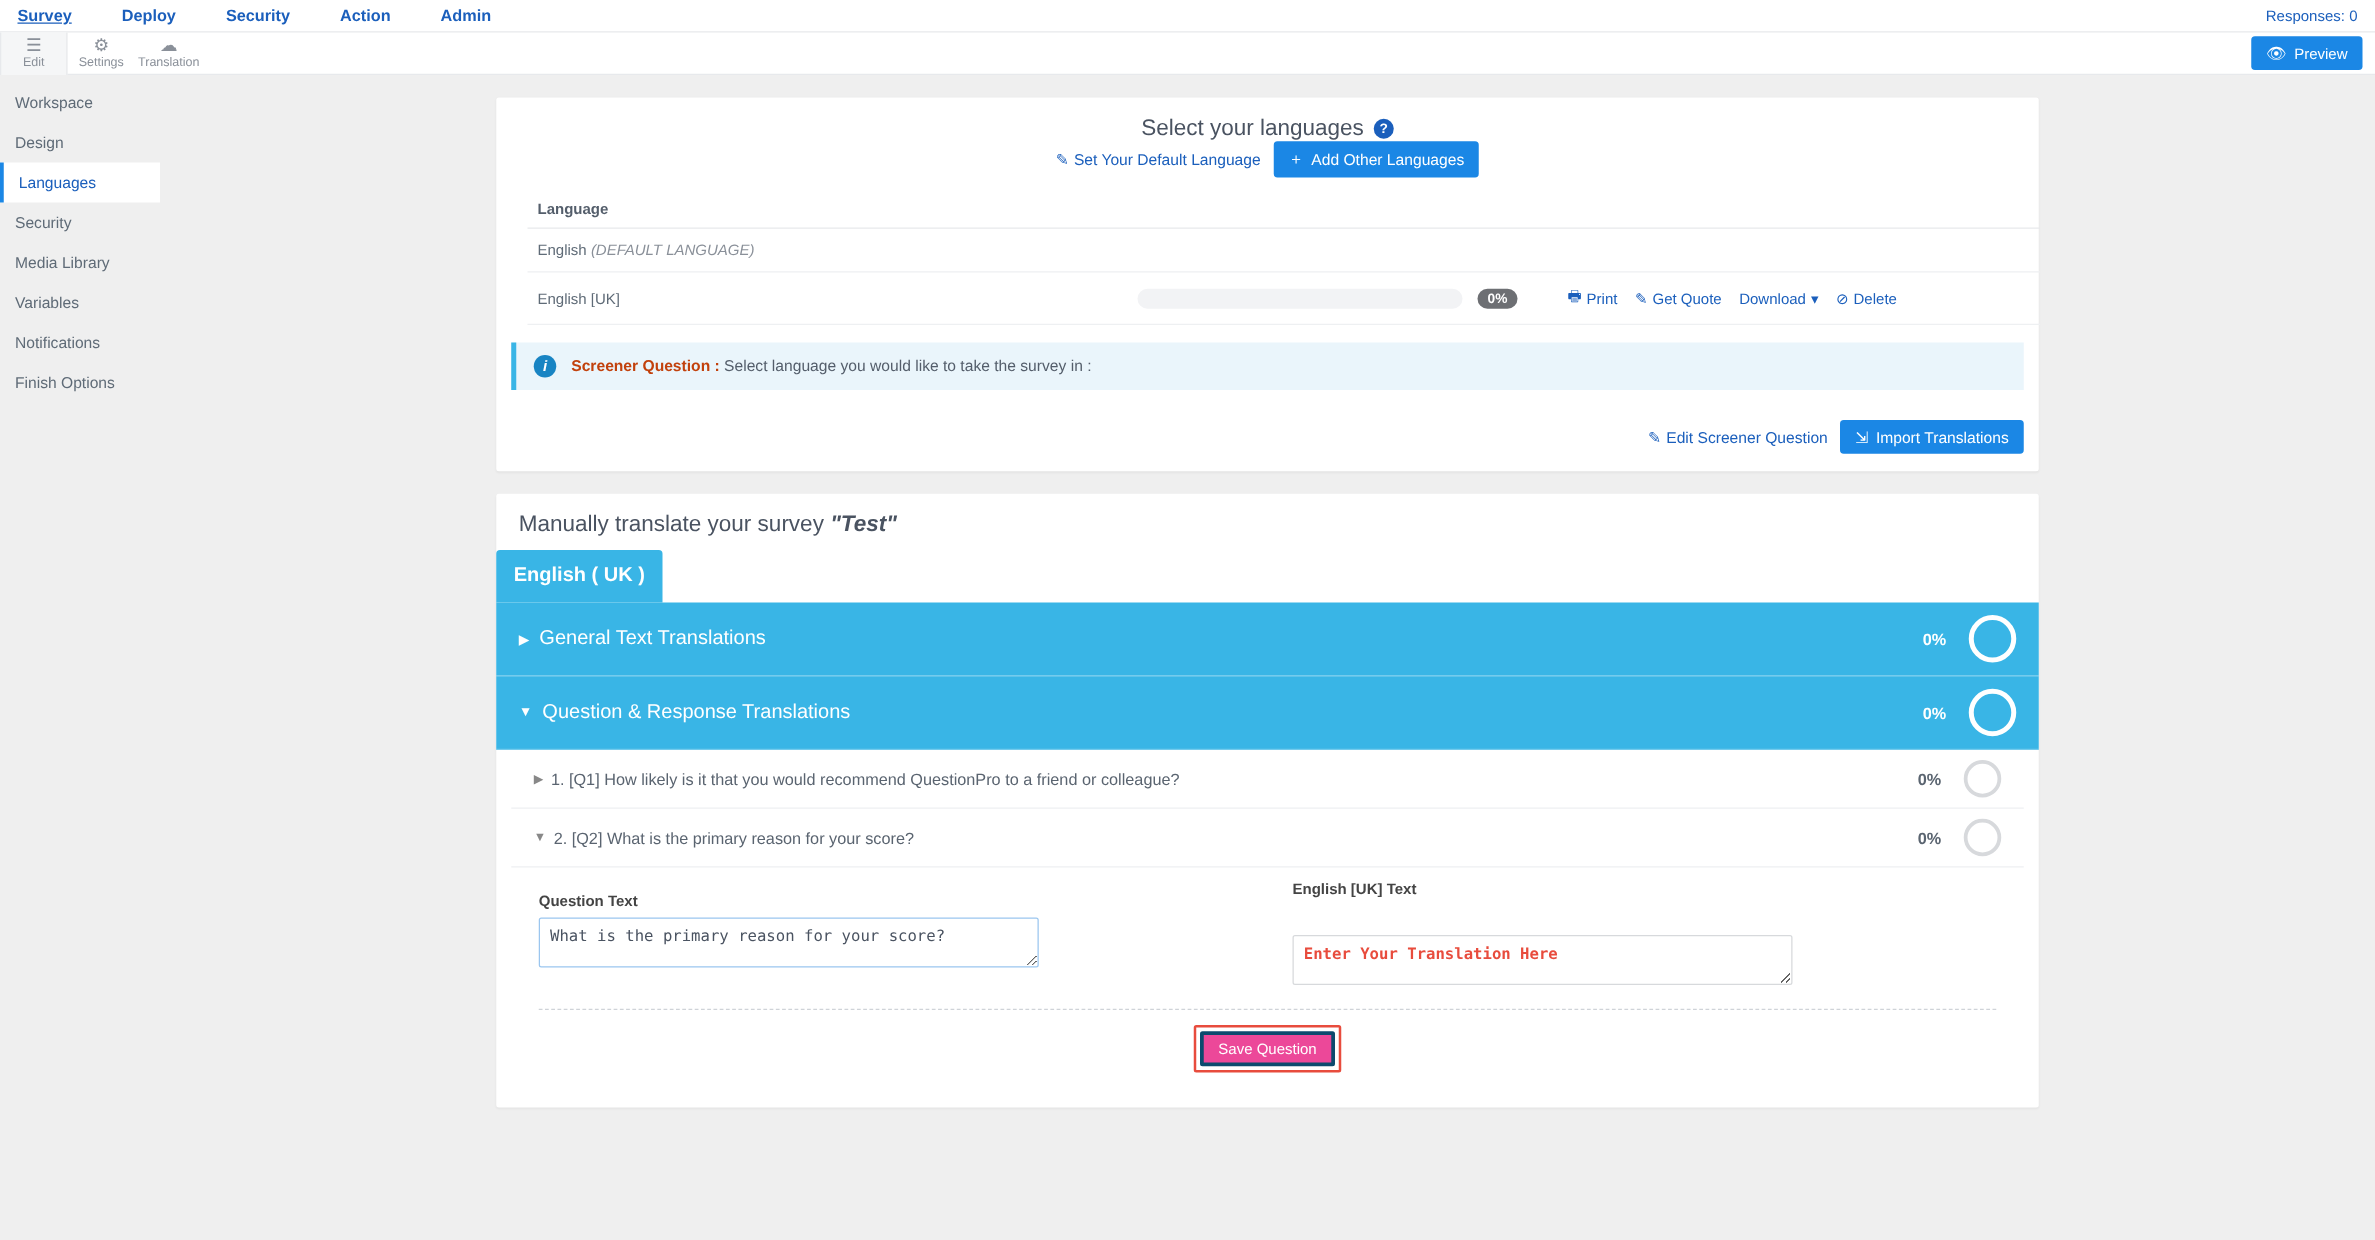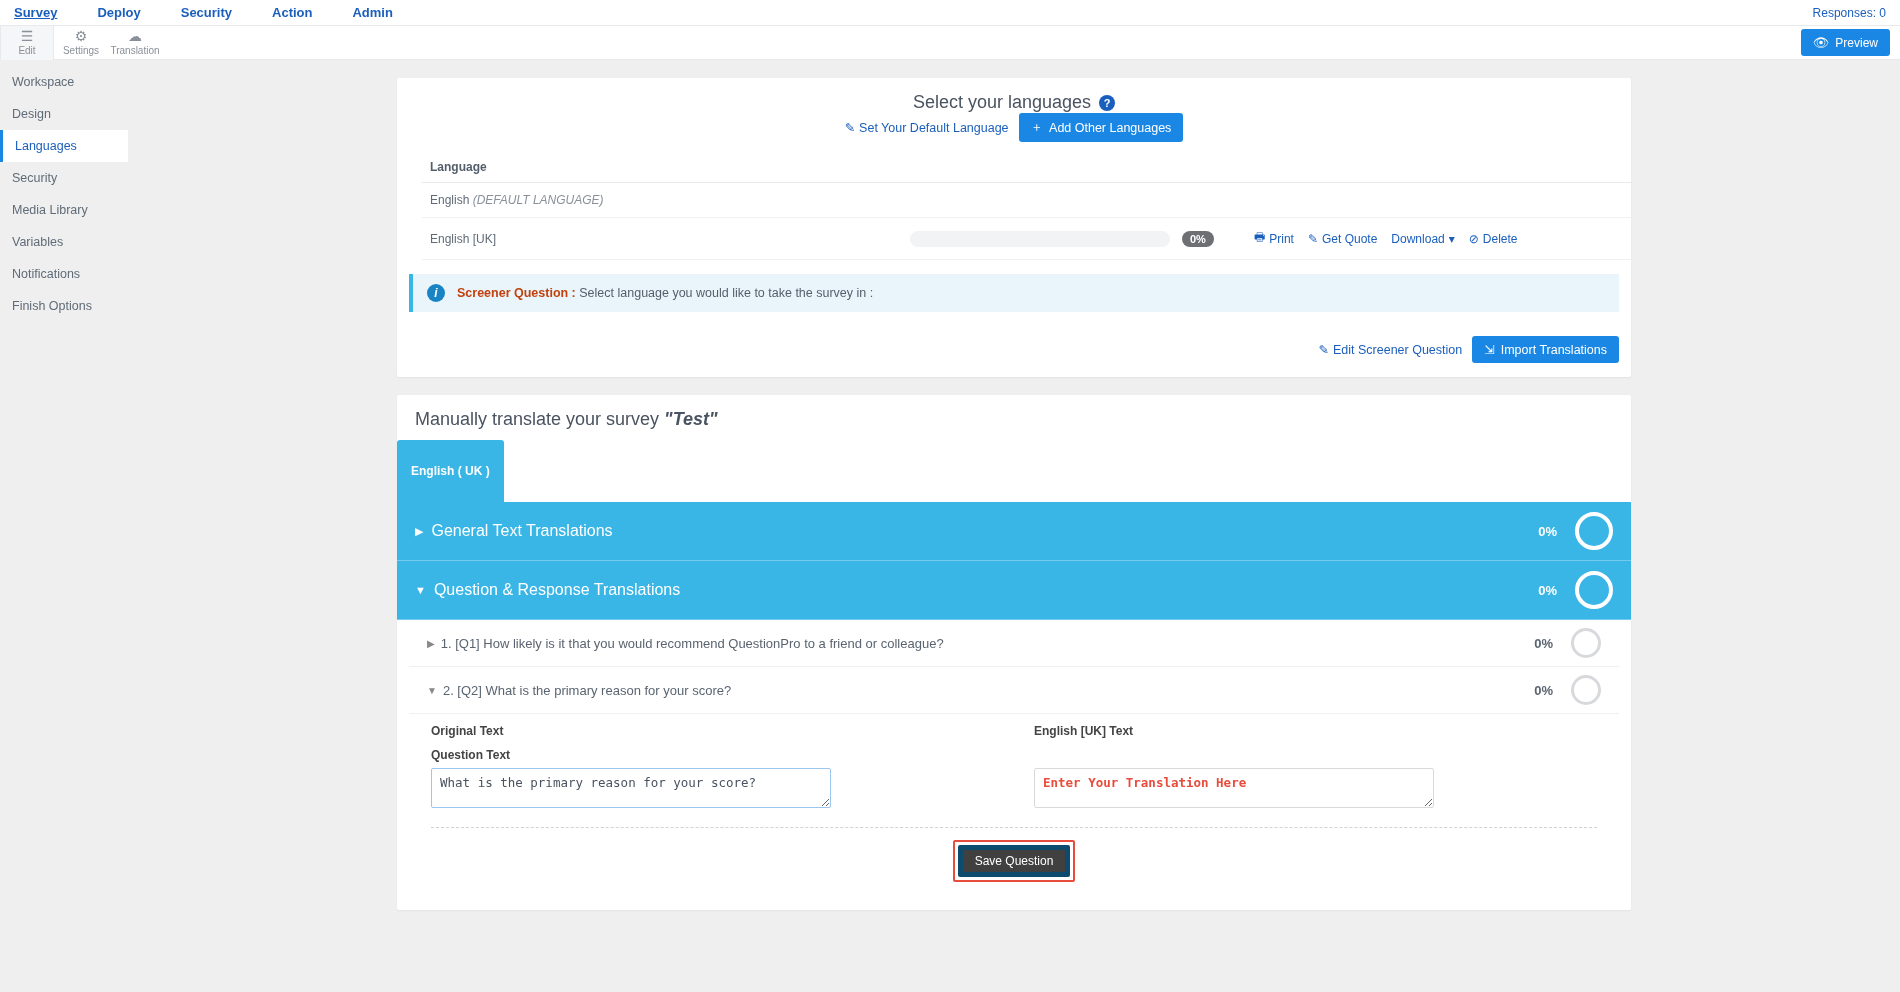--- a/index.html
+++ b/index.html
@@ -51,21 +51,21 @@
 .info-banner { margin:14px 12px; background:#eaf5fb; border-left:4px solid #39b5e6; padding:10px 14px; display:flex; align-items:center; gap:12px; font-size:12.5px;}
 .info-icon { width:18px; height:18px; border-radius:50%; background:#1884c3; color:#fff; display:inline-flex; align-items:center; justify-content:center; font-style:italic; font-weight:bold; font-size:12px;}
 .info-banner strong { color:#c2410c; }
 .panel-foot { display:flex; justify-content:flex-end; gap:10px; padding:10px 12px 14px;}
 
 
 .sec-title { font-size:18px; color:#4a5361; padding: 14px 18px 10px; font-weight:400;}
 .sec-title .surveyname { font-weight:700; font-style:italic;}
 
 .tabstrip { padding: 0 0 0 0; }
-.tabstrip .langtab { display:inline-block; background:#39b5e6; color:#fff; padding:24px 14px; border-top-left-radius:3px; border-top-right-radius:3px; font-size:12px; font-weight:600; cursor:pointer;}
+.tabstrip .langtab { display:inline-block; background:#39b5e6; color:#fff; padding:12px 14px; border-top-left-radius:3px; border-top-right-radius:3px; font-size:16px; font-weight:600; cursor:pointer;}
 
 .accordion { }
 .acc-head { background:#39b5e6; color:#fff; padding:10px 18px; display:flex; align-items:center; justify-content:space-between; cursor:pointer; border-bottom:1px solid rgba(255,255,255,0.3);}
 .acc-head .title { font-size:16px; display:flex; align-items:center; gap:8px;}
 .acc-head .caret { font-size:11px;}
 .acc-head .percent-wrap { display:flex; align-items:center; gap:18px; font-weight:700;}
 .ring { width:38px; height:38px; border:4px solid #fff; border-radius:50%; }
 .ring.small { width:30px; height:30px; border:3px solid #d7d9dc; }
 
 .q-row { border-bottom:1px solid #eef0f2; padding:8px 18px; display:flex; align-items:center; justify-content:space-between; cursor:pointer;}
@@ -75,21 +75,21 @@
 .q-body { padding: 10px 22px 18px; }
 .q-body .cols { display:flex; gap:40px; }
 .q-body .col { flex:1; }
 .q-body .label { font-weight:700; font-size:12px; color:#444; margin-bottom:6px;}
 .q-body .sublabel { font-weight:700; font-size:12px; color:#444; margin:10px 0 6px;}
 .ta { width:400px; height:40px; border:1px solid #9bc6ef; border-radius:2px; padding:6px 8px; font-size:12.5px; color:#4a5361; resize:both;}
 .ta.red { color:#e84c3d; font-weight:700; border:1px solid #d7d9dc;}
 .divider-dash { border-top:1px dashed #cfd3d8; margin:16px 0 12px;}
 .center { text-align:center; }
 .save-q { border:2px solid #e84c3d; display:inline-block; padding:3px; border-radius:2px;}
-.save-q button { background:#404040; color:#fff; border:5px solid #0c4a6e; padding:4px 12px; font-size:12px; cursor:pointer; border-radius:2px;text-align:center;}
+.save-q button { background:#ec4899; color:#fff; border:3px solid #0c4a6e; padding:4px 12px; font-size:12px; cursor:pointer; border-radius:2px;text-align:center;}
 .languages-container { padding: 0 12px 10px; }
 </style>
 </head>
 <body>
 
 <div class="topnav">
   <div class="tabs">
     <a class="tab active">Survey</a>
     <a class="tab">Deploy</a>
     <a class="tab">Security</a>
@@ -257,21 +257,20 @@
               </div>
               <div class="qpercent">
                 <span>0%</span>
                 <span class="ring small"></span>
               </div>
             </div>
 
             <div class="q-body">
               <div class="cols">
                 <div class="col">
-                  <div class="label">Original Text</div>
                   <div class="sublabel">Question Text</div>
                   <textarea class="ta" style="">What is the primary reason for your score?</textarea>
                 </div>
                 <div class="col">
                   <div class="label">English [UK] Text</div>
                   <div class="sublabel">&nbsp;</div>
                   <textarea class="ta red" placeholder="Enter Your Translation Here" style="">Enter Your Translation Here</textarea>
                 </div>
               </div>
               <div class="divider-dash"></div>

